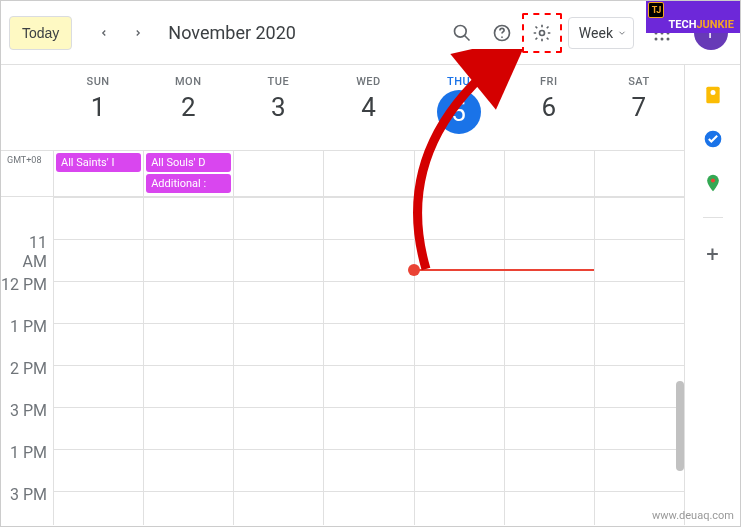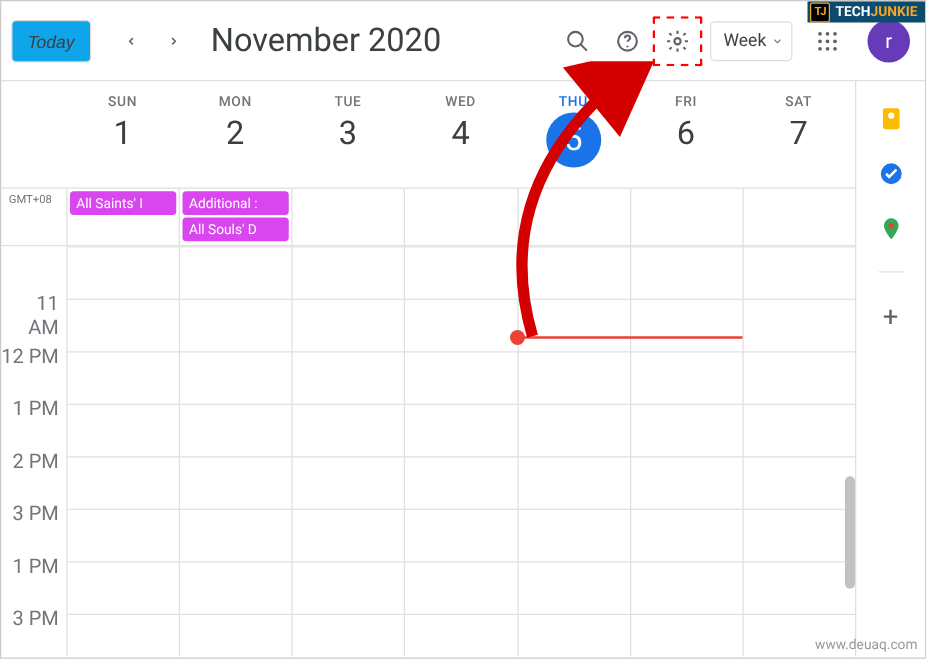--- a/index.html
+++ b/index.html
@@ -20,28 +20,27 @@
     height: 64px;
     padding: 0 8px;
     border-bottom: 1px solid #e0e0e0;
   }
   .today-btn {
     border: 1px solid #dadce0;
     border-radius: 4px;
     padding: 8px 12px;
     font-size: 14px;
     color: #3c4043;
-    background: #0ea5e9;
+    background: #fef9c3;
     cursor: pointer;
     margin-right: 18px;
-    font-style: italic;
   }
   .nav-arrows { display: flex; align-items: center; gap: 6px; margin-right: 16px; }
   .nav-arrow { width: 28px; height: 28px; display:flex; align-items:center; justify-content:center; cursor:pointer; border-radius:50%; color:#5f6368; }
-  .month-title { font-size: 26px; color: #3c4043; font-weight: 400; flex: 0 0 auto; margin-right: auto; }
+  .month-title { font-size: 18px; color: #3c4043; font-weight: 400; flex: 0 0 auto; margin-right: auto; }
   .icon-btn { width: 40px; height: 40px; display:flex; align-items:center; justify-content:center; cursor:pointer; border-radius:50%; color:#5f6368; }
   .settings-highlight {
     border: 2px dashed #ff0000;
     border-radius: 2px;
   }
   .view-dropdown {
     border: 1px solid #dadce0;
     border-radius: 4px;
     padding: 7px 6px 7px 10px;
     font-size: 14px;
@@ -140,22 +139,22 @@
   
   .anno-arrow {
     position: absolute;
     left: 400px; top: 48px;
     width: 140px; height: 230px;
     pointer-events: none;
   }
   
   .wm-tj {
     position: absolute; top: 0; right: 0;
-    background: #0c4a6e; color: #fff;
-    font-size: 11px; padding: 2px 6px 2px 22px;
+    background: #6d28d9; color: #fff;
+    font-size: 11px; padding: 17px 6px 2px 22px;
     font-weight: bold;
     display:flex; align-items:center;
   }
   .wm-tj .tech { color:#fff; }
   .wm-tj .junkie { color:#f5a623; }
   .wm-tj-logo {
     position:absolute; left:2px; top:1px;
     width:16px; height:16px;
     border:1px solid #f5a623; border-radius:2px;
     font-size:9px; text-align:center; line-height:14px;
@@ -265,22 +264,22 @@
         <div class="datenum">7</div>
       </div>
     </div>
 
     <div class="allday-row">
       <div class="tz-label">GMT+08</div>
       <div class="allday-cell">
         <div class="event-chip">All Saints' I</div>
       </div>
       <div class="allday-cell">
+        <div class="event-chip">All Souls' D</div>
         <div class="event-chip">Additional :</div>
-        <div class="event-chip">All Souls' D</div>
       </div>
       <div class="allday-cell"></div>
       <div class="allday-cell"></div>
       <div class="allday-cell"></div>
       <div class="allday-cell"></div>
       <div class="allday-cell"></div>
     </div>
 
     <div class="time-grid">
       <div id="hours-container">

